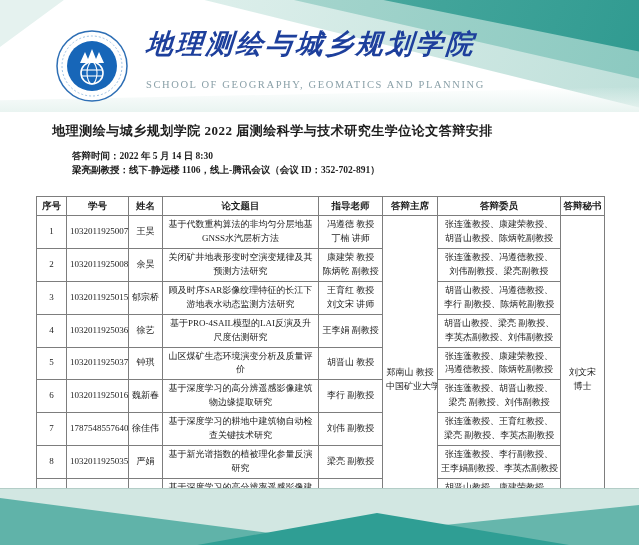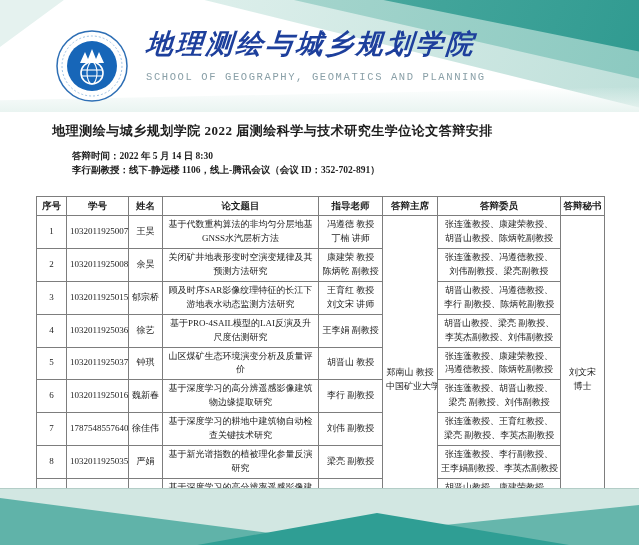--- a/index.html
+++ b/index.html
@@ -16,21 +16,21 @@
   .wedge-dark{background:linear-gradient(110deg,#63b7ad,#2f9a90);
               clip-path:polygon(60% 0,100% 0,100% 46%);}
   .wedge-left{background:#e5f2ef;clip-path:polygon(0 0,10% 0,0 42%);}
   .under-wave{position:absolute;left:0;top:86px;width:100%;height:26px;
               background:linear-gradient(180deg,rgba(214,234,229,0),#e9f4f1);
               clip-path:polygon(0 55%,100% 5%,100% 100%,0 100%);}
   .logo{position:absolute;left:56px;top:30px;width:72px;height:72px;}
   .brand{position:absolute;left:146px;top:26px;width:430px;}
   .brand-cn{font-size:27px;font-weight:bold;font-style:italic;letter-spacing:3px;
             color:#1d3f9c;white-space:nowrap;transform:skewX(-4deg);}
-  .brand-en{margin-top:9px;font-family:Liberation Mono, monospace;
+  .brand-en{margin-top:17px;font-family:Liberation Serif, serif;
             font-size:10.5px;letter-spacing:1.6px;color:#8aa0a8;white-space:nowrap;}
 
   
   .doc-title{position:absolute;left:0;top:122px;width:545px;text-align:center;
              font-size:13px;font-weight:bold;letter-spacing:.5px;}
   .meta{position:absolute;left:72px;width:540px;font-size:9.5px;font-weight:bold;line-height:1.5;}
   .meta-time{top:149px;}
   .meta-venue{top:163px;}
 
   
@@ -78,21 +78,21 @@
     </div>
 
     <div class="brand">
       <div class="brand-cn">地理测绘与城乡规划学院</div>
       <div class="brand-en">SCHOOL OF GEOGRAPHY, GEOMATICS AND PLANNING</div>
     </div>
   </div>
 
   <div class="doc-title">地理测绘与城乡规划学院 2022 届测绘科学与技术研究生学位论文答辩安排</div>
   <div class="meta meta-time"><span>答辩时间：</span><span>2022 年 5 月 14 日 8:30</span></div>
-  <div class="meta meta-venue"><span>李行副教授：</span><span>线下-静远楼 1106，线上-腾讯会议（会议 ID：352-702-891）</span></div>
+  <div class="meta meta-venue"><span>梁亮副教授：</span><span>线下-静远楼 1106，线上-腾讯会议（会议 ID：352-702-891）</span></div>
 
   <table class="defense">
     <colgroup>
       <col style="width:30px">
         <col style="width:62px">
         <col style="width:34px">
         <col style="width:156px">
       <col style="width:64px">
         <col style="width:55px">
         <col style="width:123px">

